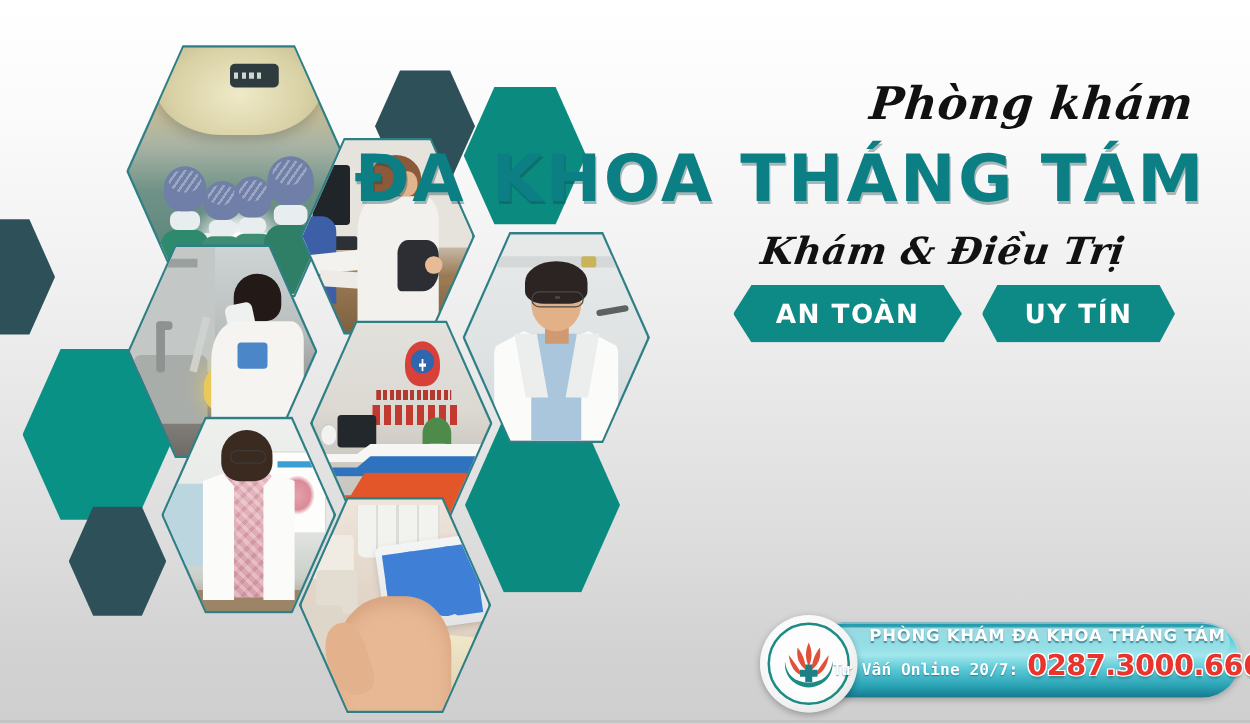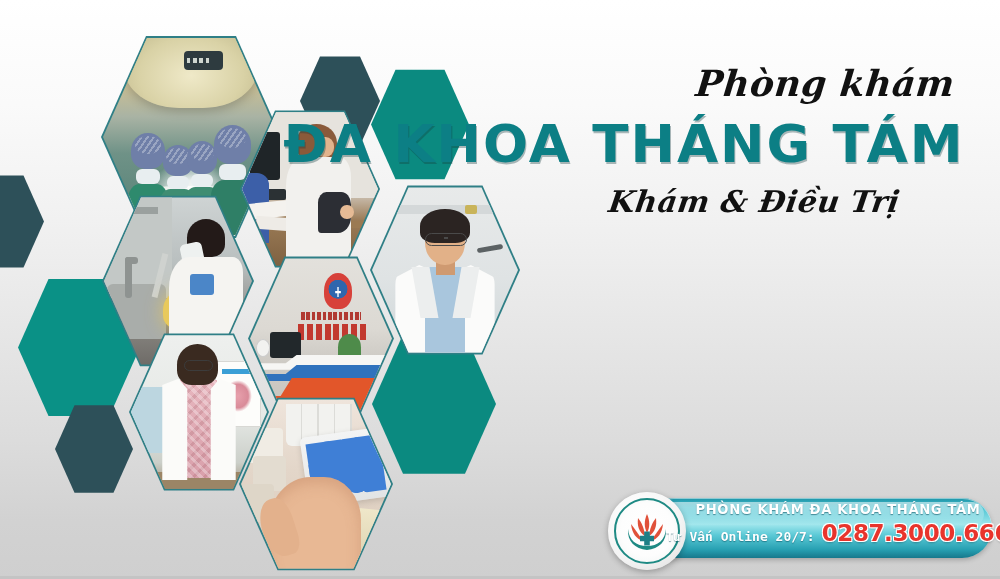--- a/index.html
+++ b/index.html
@@ -383,20 +383,22 @@
     </div>
   </div>
 
   <div id="phongKham" class="txt-script">Phòng khám</div>
 
   <div id="daKhoa">ĐA KHOA THÁNG TÁM</div>
 
   <div id="khamDieuTri" class="txt-script">Khám &amp; Điều Trị</div>
 
   <div class="chips">
+    <div class="chip">AN TOÀN</div>
+    <div class="chip">UY TÍN</div>
   </div>
 
   <div class="badge">
     <div class="bar"></div>
 
     <div class="circle">
       <div class="ring">
         <svg width="52" height="52" viewBox="0 0 52 52">
           <path d="M26 9 C23 16,23 22,26 28 C29 22,29 16,26 9 Z" fill="#e0513a"></path>
           <path d="M17 13 C16 21,18 27,24 31 C23 23,21 18,17 13 Z" fill="#e0513a"></path>

